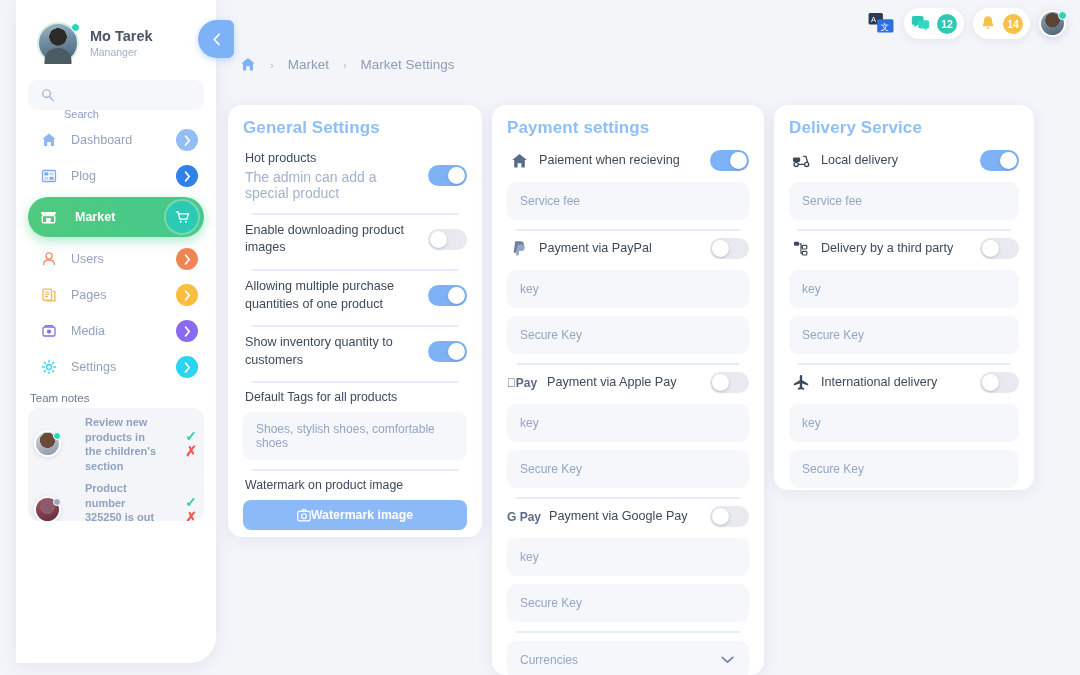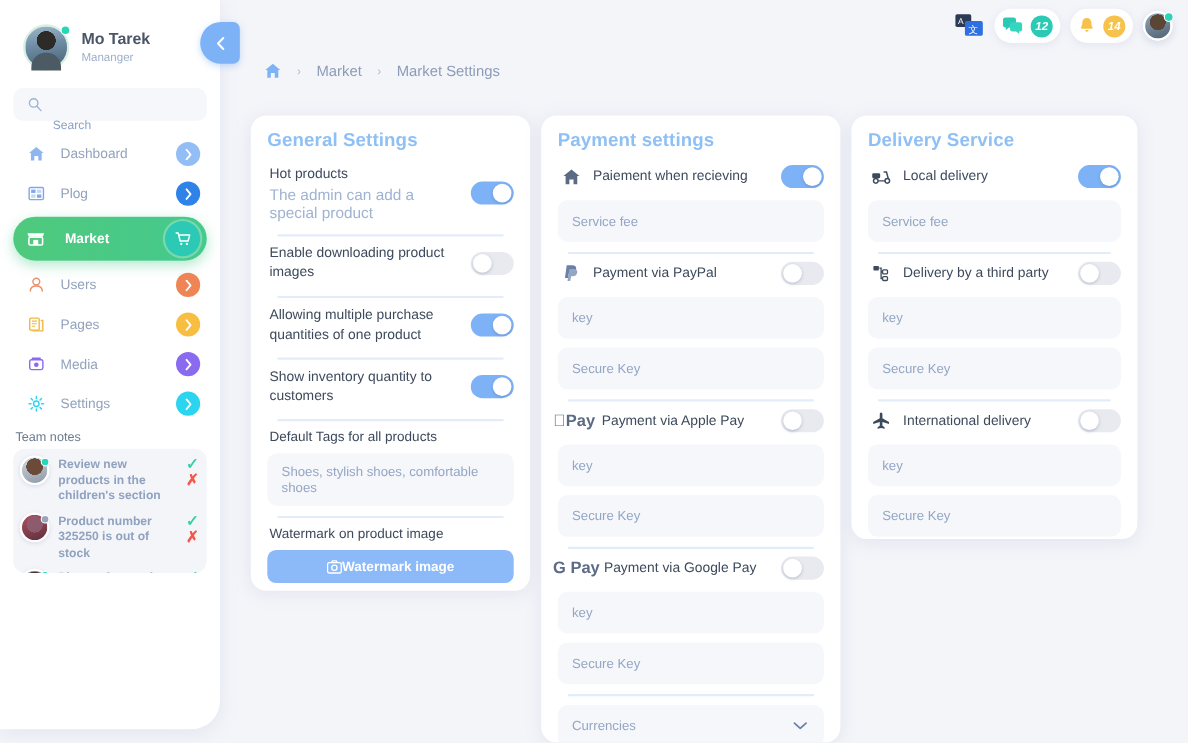--- a/index.html
+++ b/index.html
@@ -6,21 +6,21 @@
   html, body {
     width: 1080px; height: 675px;
     background: #f4f5f9;
     font-family: "Liberation Sans", sans-serif;
     overflow: hidden;
   }
   .app { position: relative; width: 1080px; height: 675px; }
 
   
   .sidebar {
-    position: absolute; left: 0; top: 0;
+    position: absolute; left: 16px; top: 0;
     width: 200px; height: 663px;
     background: #ffffff;
     border-bottom-right-radius: 26px;
     border-bottom-left-radius: 0;
     box-shadow: 0 4px 18px rgba(120,135,180,.13);
     padding: 0 12px;
   }
   .profile { display: flex; align-items: center; gap: 11px; padding: 22px 0 14px 9px; }
   .avatar-wrap { position: relative; width: 42px; height: 42px; flex: none; }
   .avatar {
@@ -81,21 +81,21 @@
     width: 32px; height: 32px; background: #2cc9b5;
     box-shadow: 0 0 0 2px rgba(255,255,255,.28);
   }
   .nav-ico { width: 19px; display:flex; align-items:center; justify-content:center; flex:none; }
 
   .notes-title { font-size: 11.5px; color: #6b7a90; margin: 7px 0 4px 2px; }
   .notes-box {
     background: #f4f5f9; border-radius: 11px;
     height: 113px; overflow: hidden; padding: 6px 5px 0 6px;
   }
-  .note { display: flex; align-items: flex-start; gap: 8px; margin-bottom: 7px; }
+  .note { display: flex; align-items: center; gap: 24px; margin-bottom: 7px; }
   .note-av {
     position: relative; width: 27px; height: 27px; border-radius: 50%; flex: none;
     border: 2px solid #fff;
     box-shadow: 0 1px 4px rgba(100,115,150,.2);
   }
   .note-av.a1 { background: radial-gradient(circle at 50% 36%,#6b4a3a 0 40%,transparent 41%), linear-gradient(160deg,#cfd6dd,#8e99a6); }
   .note-av.a2 { background: radial-gradient(circle at 50% 38%,#8d5a6e 0 40%,transparent 41%), linear-gradient(160deg,#b1515f,#5c2f3c); }
   .note-av.a3 { background: radial-gradient(circle at 50% 36%,#4a3a2e 0 40%,transparent 41%), linear-gradient(160deg,#7f8b99,#3f4853); }
   .note-av .status-dot { right: -2px; top: 0px; width: 8px; height: 8px; }
   .note-txt { flex: 1; font-size: 11px; line-height: 1.32; color: #8fa2c0; font-weight: bold; padding-top: 1px; }
@@ -116,21 +116,20 @@
   }
   .mode-btn.light { color: #4a5568; background: #fff; }
   .mode-btn.dark { color: #fff; background: #8aa0c0; }
 
   
   .header { position: absolute; right: 14px; top: 8px; display: flex; align-items: center; gap: 9px; }
   .hpill {
     display: flex; align-items: center; gap: 7px;
     background: #fff; border-radius: 18px; height: 31px; padding: 0 7px;
     box-shadow: 0 2px 9px rgba(120,135,180,.14);
-    font-style: italic;
   }
   .hbadge {
     min-width: 20px; height: 20px; border-radius: 50%; padding: 0 4px;
     display: flex; align-items: center; justify-content: center;
     color: #fff; font-size: 10.5px; font-weight: bold;
   }
   .h-avatar {
     position: relative; width: 27px; height: 27px; border-radius: 50%;
     border: 2px solid #fff;
     background: radial-gradient(circle at 50% 36%,#5b4636 0 38%,transparent 39%), linear-gradient(160deg,#93a7bb,#4e6173);
@@ -189,21 +188,21 @@
     display: flex; align-items: center; justify-content: center; gap: 0;
     color: #fff; font-size: 12.3px; font-weight: bold; cursor: pointer;
     margin-top: 8px;
   }
   .dropdown {
     background: #f6f7fb; border-radius: 9px; height: 38px;
     display: flex; align-items: center; justify-content: space-between;
     padding: 0 15px 0 13px; margin-top: 8px;
     font-size: 12px; color: #93a6c4; cursor: pointer;
   }
-  .pay-ico { font-size: 15px; font-weight: bold; color: #5b6b85; white-space: nowrap; }
+  .pay-ico { font-size: 12px; font-weight: bold; color: #5b6b85; white-space: nowrap; }
 </style>
 </head>
 <body>
 
 <div class="app">
 
   <aside class="sidebar">
 
     <div class="profile">
       <div class="avatar-wrap">

